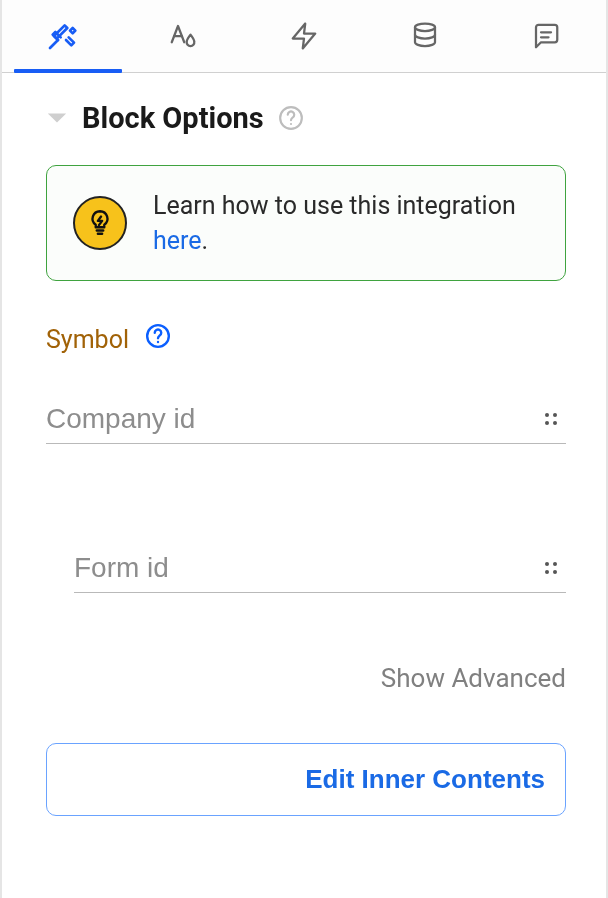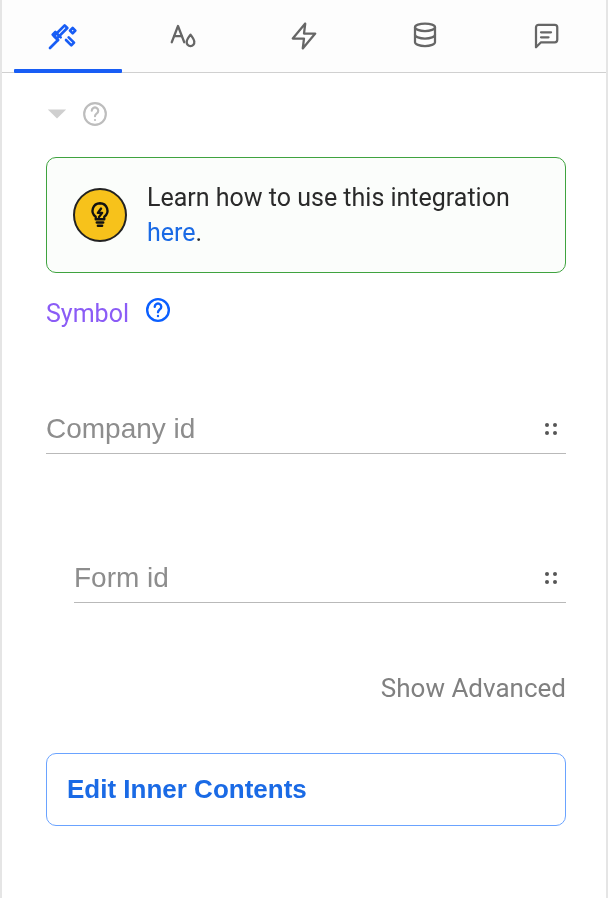--- a/index.html
+++ b/index.html
@@ -68,21 +68,21 @@
       align-items: center;
       justify-content: center;
     }
     .info-banner {
       border: 1.5px solid #3fa33f;
       border-radius: 10px;
       background: #fbfdfb;
       padding: 22px 26px;
       display: flex;
       align-items: center;
-      gap: 20px;
+      gap: 26px;
     }
     .lightbulb {
       width: 54px;
       height: 54px;
       border-radius: 50%;
       background: #F7C21B;
       border: 2px solid #222;
       display: flex;
       align-items: center;
       justify-content: center;
@@ -94,33 +94,33 @@
       color: #2a2a2a;
     }
     .banner-text a {
       color: #1a6ae5;
       text-decoration: none;
     }
     .symbol-row {
       display: flex;
       align-items: center;
       gap: 16px;
-      margin-top: 24px;
+      margin-top: 42px;
       font-size: 25px;
-      color: #8b5cf6;
+      color: #a16207;
     }
     .help-blue {
       color: #0b5fff;
     }
     .field-row {
       display: flex;
       align-items: center;
       border-bottom: 1.5px solid #b9b9b9;
       padding-bottom: 8px;
-      margin-top: 84px;
+      margin-top: 48px;
     }
     .field-row.second {
       margin-top: 108px;
       margin-left: 28px;
     }
     .field-input {
       flex: 1;
       border: none;
       outline: none;
       font-size: 28px;
@@ -149,21 +149,21 @@
       width: 100%;
       margin-top: 50px;
       padding: 20px;
       border: 1.5px solid #6aa3ff;
       border-radius: 10px;
       background: #fff;
       color: #1a6ae5;
       font-size: 26px;
       font-weight: 600;
       cursor: pointer;
-      text-align: left;
+      text-align: right;
     }
   </style>
 </head>
 <body>
 
 <div class="tabbar">
   <div class="tab active">
     <span>
       <svg width="32" height="32" viewBox="0 0 24 24" fill="none" stroke="currentColor" stroke-width="2" stroke-linecap="round" stroke-linejoin="round">
         <path d="M3 21l6-6"></path>
@@ -212,20 +212,21 @@
 </div>
 
 <div class="content">
 
   <div class="section-header">
     <span class="chevron-down">
       <svg width="22" height="14" viewBox="0 0 24 14">
         <polygon points="2,2 22,2 12,12" fill="#cfcfcf"></polygon>
       </svg>
     </span>
+    <span class="section-title">Block Options</span>
     <span class="help-bubble">
       <svg width="26" height="26" viewBox="0 0 24 24" fill="none" stroke="#bdbdbd" stroke-width="2">
         <circle cx="12" cy="12" r="10"></circle>
         <path d="M9 9a3 3 0 1 1 4.5 2.6C12.5 12.5 12 13 12 14" stroke-linecap="round"></path>
         <circle cx="12" cy="17.5" r="1" fill="#bdbdbd" stroke="none"></circle>
       </svg>
     </span>
   </div>
 
   <div class="info-banner">

